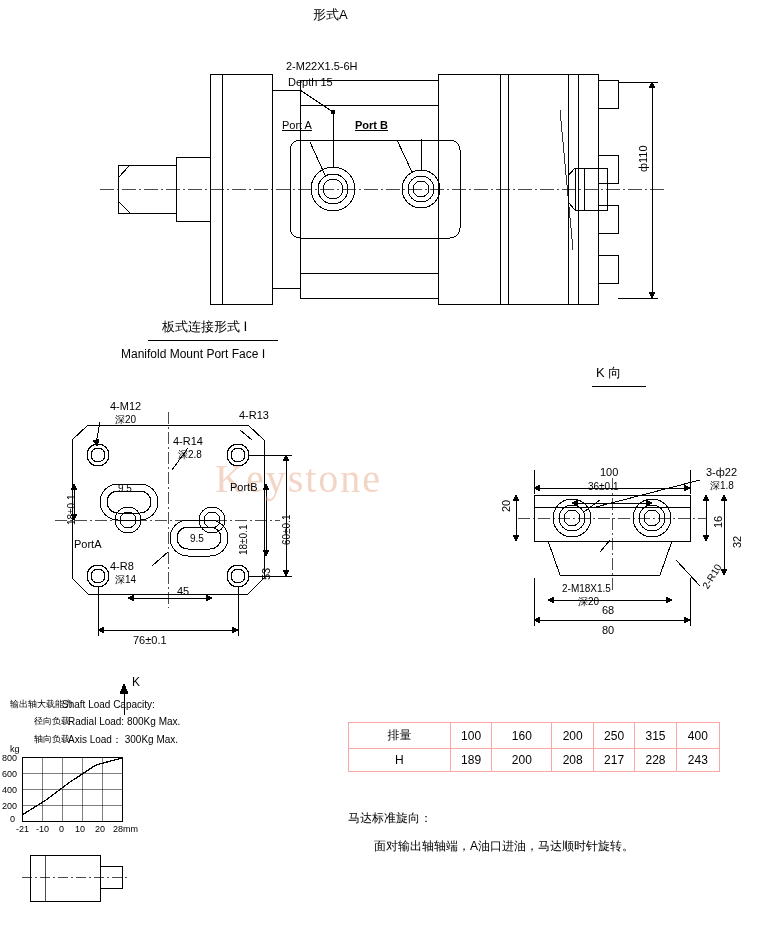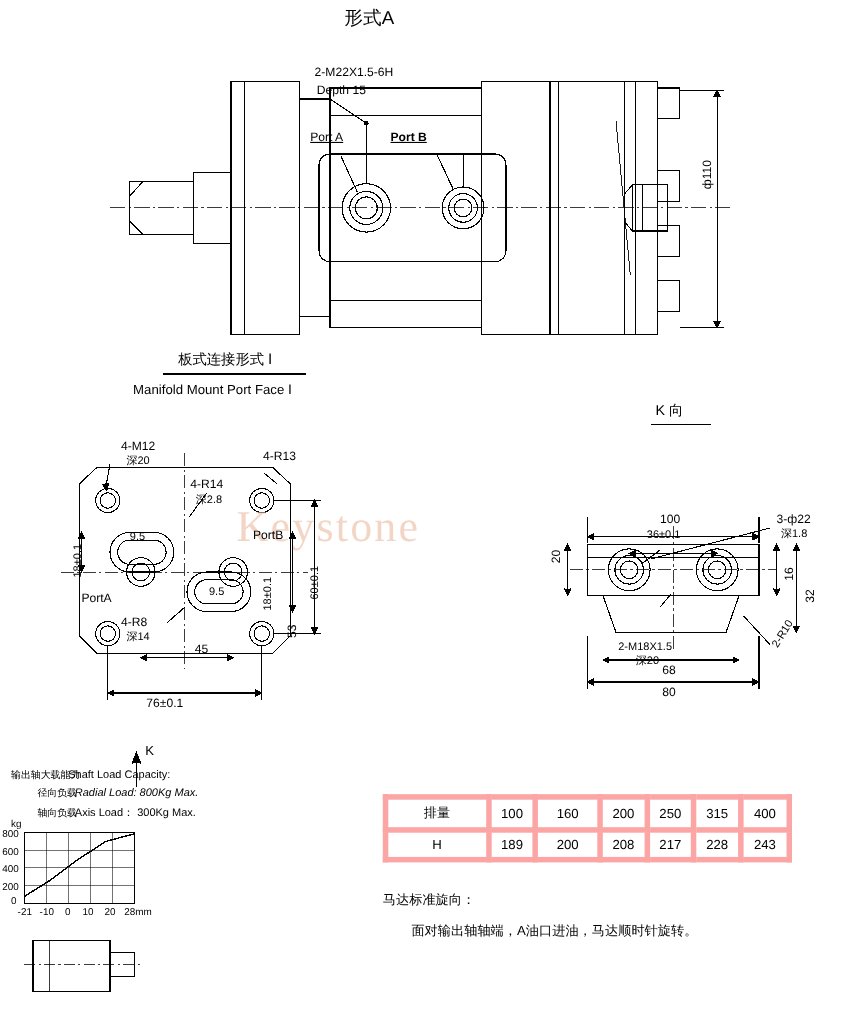--- a/index.html
+++ b/index.html
@@ -7,21 +7,21 @@
        font-family:"Liberation Sans", sans-serif;
        color:#000;overflow:hidden;}
   .lbl{position:absolute;white-space:nowrap;font-size:11px;line-height:1.1;}
   .lbl.s{font-size:10px;}
   .lbl.xs{font-size:9px;}
   .lbl.u{text-decoration:underline;}
   svg{position:absolute;left:0;top:0;}
   .wm{position:absolute;left:215px;top:455px;font-size:40px;color:#f0c8b4;
       opacity:.75;letter-spacing:2px;font-family:"Liberation Serif",serif;}
   table.spec{position:absolute;border-collapse:collapse;}
-  table.spec td{border:5px solid #fca5a5;font-size:12px;text-align:center;
+  table.spec td{border:1px solid #fca5a5;font-size:12px;text-align:center;
       padding:4px 0;font-family:"Liberation Sans",sans-serif;}
 </style>
 </head>
 <body>
 
 <svg width="770" height="927" viewBox="0 0 770 927">
   <g fill="none" stroke="#000" stroke-width="1" shape-rendering="crispEdges">
 
     <rect x="118" y="165" width="58" height="48"></rect>
     <line x1="130" y1="165" x2="118" y2="178"></line>
@@ -205,21 +205,21 @@
     <line x1="45" y1="855" x2="45" y2="901" stroke-width="0.7"></line>
 
     <line x1="148" y1="340" x2="278" y2="340"></line>
 
     <line x1="592" y1="386" x2="646" y2="386"></line>
   </g>
 </svg>
 
 <div class="wm">Keystone</div>
 
-<div class="lbl" style="left:313px;top:8px;font-size:17px;">形式A</div>
+<div class="lbl" style="left:313px;top:8px;font-size:13px;">形式A</div>
 
 <div class="lbl" style="left:286px;top:60px;">2-M22X1.5-6H</div>
 <div class="lbl" style="left:288px;top:76px;">Depth 15</div>
 <div class="lbl u" style="left:282px;top:119px;">Port A</div>
 <div class="lbl u" style="left:355px;top:119px;font-weight:bold;">Port B</div>
 <div class="lbl" style="left:637px;top:172px;transform:rotate(-90deg);transform-origin:left top;">ф110</div>
 
 <div class="lbl" style="left:162px;top:320px;font-size:13px;">板式连接形式 Ⅰ</div>
 <div class="lbl" style="left:121px;top:348px;font-size:12px;">Manifold Mount Port Face  Ⅰ</div>
 
@@ -252,21 +252,21 @@
 <div class="lbl" style="left:602px;top:624px;">80</div>
 <div class="lbl" style="left:706px;top:466px;">3-ф22</div>
 <div class="lbl s" style="left:710px;top:480px;">深1.8</div>
 <div class="lbl s" style="left:562px;top:583px;">2-M18X1.5</div>
 <div class="lbl s" style="left:578px;top:596px;">深20</div>
 <div class="lbl s" style="left:700px;top:585px;transform:rotate(-58deg);transform-origin:left top;">2-R10</div>
 
 <div class="lbl xs" style="left:10px;top:700px;">输出轴大载能力</div>
 <div class="lbl s" style="left:62px;top:699px;">Shaft Load Capacity:</div>
 <div class="lbl xs" style="left:34px;top:717px;">径向负载</div>
-<div class="lbl s" style="left:68px;top:716px;font-style:italic;">Radial Load:   800Kg Max.</div>
+<div class="lbl s" style="left:68px;top:716px;">Radial Load:   800Kg Max.</div>
 <div class="lbl xs" style="left:34px;top:735px;">轴向负载</div>
 <div class="lbl s" style="left:68px;top:734px;">Axis Load：   300Kg Max.</div>
 
 <div class="lbl xs" style="left:10px;top:745px;">kg</div>
 <div class="lbl xs" style="left:2px;top:754px;">800</div>
 <div class="lbl xs" style="left:2px;top:770px;">600</div>
 <div class="lbl xs" style="left:2px;top:786px;">400</div>
 <div class="lbl xs" style="left:2px;top:802px;">200</div>
 <div class="lbl xs" style="left:10px;top:815px;">0</div>
 <div class="lbl xs" style="left:16px;top:825px;">-21</div>

